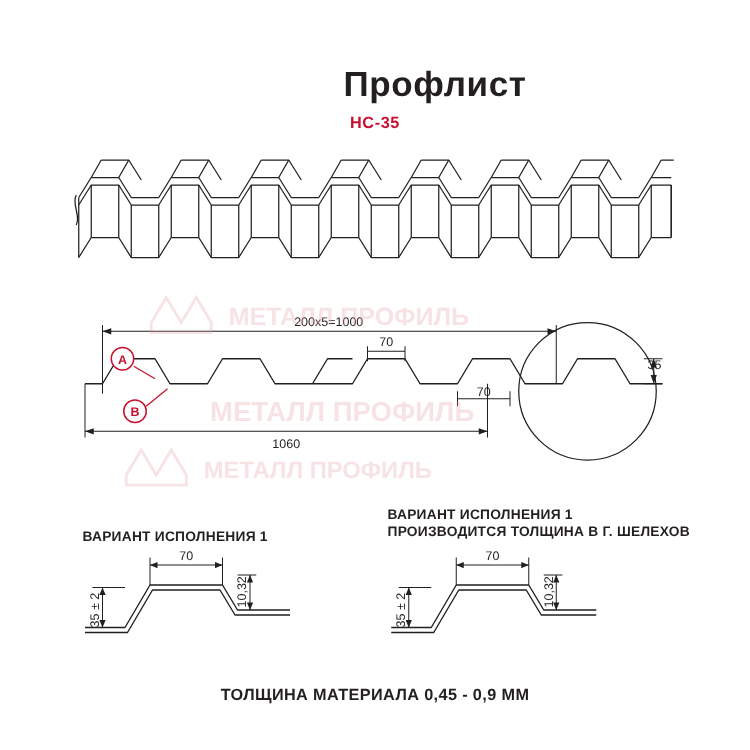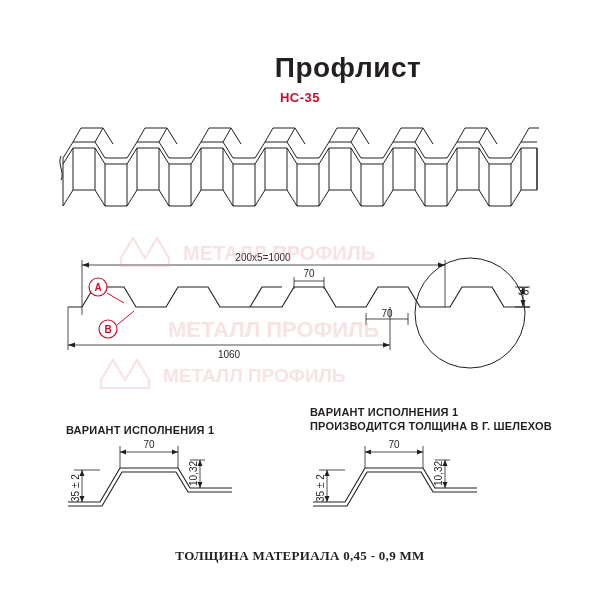--- a/index.html
+++ b/index.html
@@ -52,21 +52,20 @@
   .variant2-label { top: 405px; left: 310px; }
   .thickness {
     position: absolute;
     top: 548px;
     left: 0;
     width: 600px;
     text-align: center;
     font-size: 13px;
     font-weight: bold;
     letter-spacing: 0.3px;
-    font-family: Liberation Serif, serif;
   }
   svg { display: block; }
   .sheet-svg {
     position: absolute;
     top: 120px;
     left: 55px;
   }
   .profile-svg {
     position: absolute;
     top: 245px;

